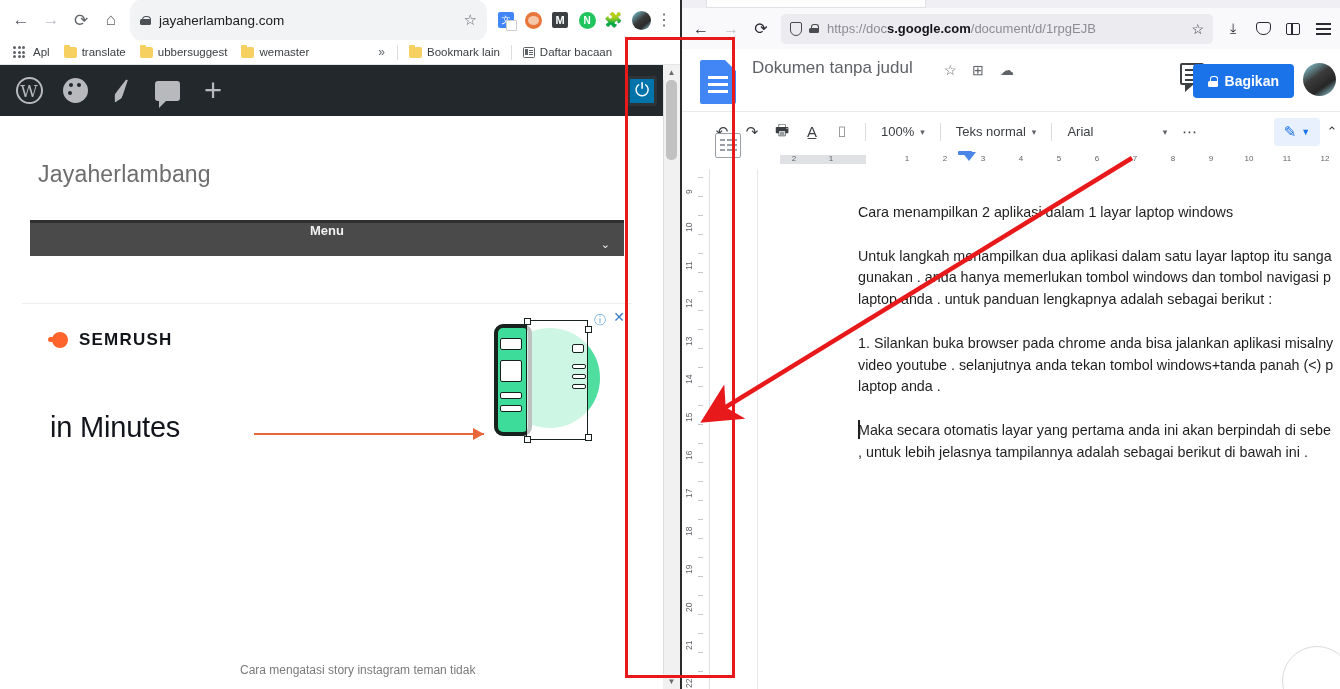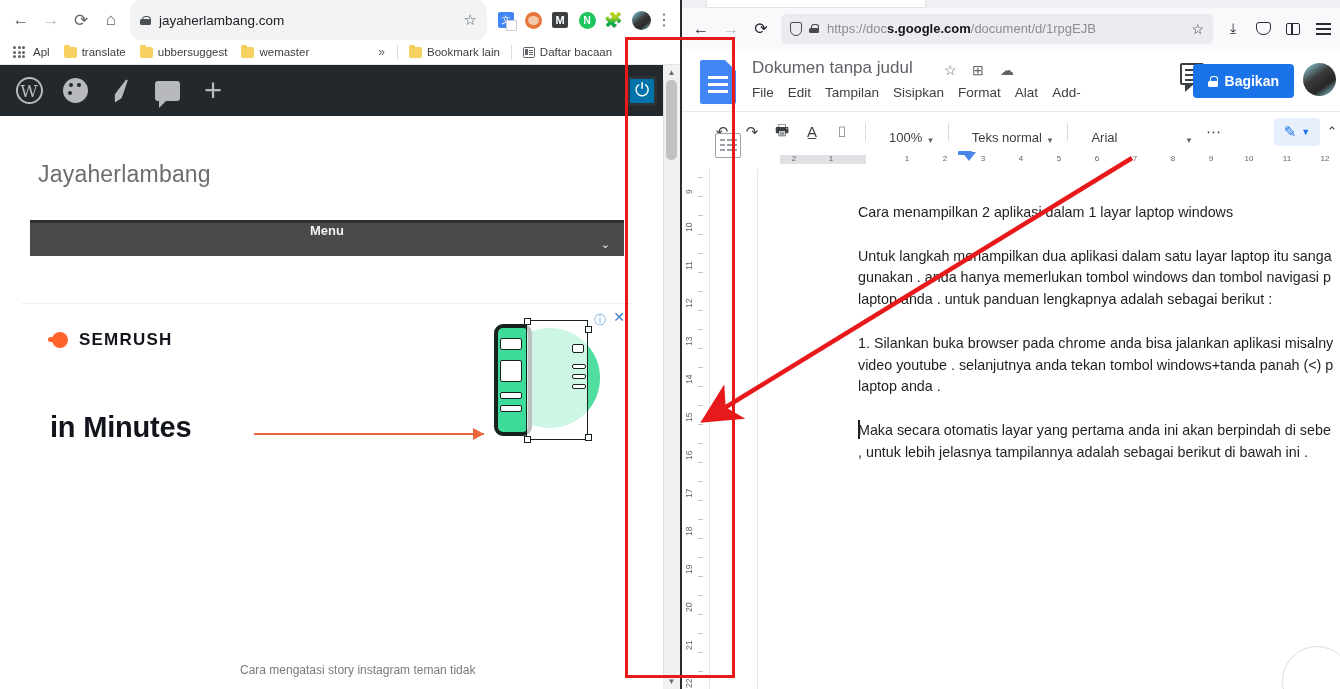--- a/index.html
+++ b/index.html
@@ -120,21 +120,21 @@
   .semrush-row { position: absolute; left: 26px; top: 26px; display: flex; align-items: center; gap: 9px; }
   .semrush-mark { width: 22px; height: 18px; position: relative; }
   .semrush-mark::before { content:""; position:absolute; left:4px; top:1px; width:16px; height:16px;
     background:#ff642d; border-radius:50%; }
   .semrush-mark::after { content:""; position:absolute; left:0; top:6px; width:9px; height:5px;
     background:#ff642d; border-radius:3px 0 0 3px; }
   .semrush-word { font-size: 17px; font-weight: bold; letter-spacing: 1.2px; color: #11141a; }
   .ad-h1 { position: absolute; left: 28px; top: 66px; font-size: 29px; color: #11141a;
     font-weight: 400; letter-spacing: -0.2px; }
   .ad-h2 { position: absolute; left: 28px; top: 107px; font-size: 29px; color: #11141a;
-    font-weight: bold; letter-spacing: -0.2px; }
+    font-weight: normal; letter-spacing: -0.2px; }
   .ad-arrow { position: absolute; left: 232px; top: 129px; width: 230px; height: 2px; background: #e8663a; }
   .ad-arrow::after { content:""; position:absolute; right:0; top:-5px; border-left:11px solid #e8663a;
     border-top: 6px solid transparent; border-bottom: 6px solid transparent; }
   .ad-img { position: absolute; right: 28px; top: 12px; width: 118px; height: 130px; }
   .ad-circle { position:absolute; left:14px; top:12px; width:100px; height:100px; border-radius:50%; background:#4fdda0; }
   .ad-dev { position:absolute; left:8px; top:8px; width:38px; height:112px; background:#3ddc9a;
     border:4px solid #17211d; border-radius:9px; }
   .ad-dev2 { position:absolute; left:40px; top:4px; width:62px; height:120px; border:1.6px solid #17211d;
     background: rgba(255,255,255,0.72); }
   .ad-bar { position:absolute; background:#fff; border:1.5px solid #17211d; border-radius:2px; }
@@ -199,22 +199,22 @@
   .gd-share-lock::before{content:"";position:absolute;left:2px;top:0;width:6px;height:5px;border:1.4px solid #fff;border-bottom:none;border-radius:3px 3px 0 0;}
   .gd-share-lock::after{content:"";position:absolute;left:0;bottom:0;width:10px;height:6px;background:#fff;border-radius:1.5px;}
   .gd-avatar { position: absolute; right: 6px; top: 14px; width: 33px; height: 33px; border-radius: 50%;
     background: linear-gradient(145deg,#8fdcea 0%,#3c3c3c 40%,#262626 68%,#9fe6f2 100%); }
 
   .gd-toolbar { position: absolute; left: 0; top: 62px; width: 660px; height: 40px; background: #fff;
     border-top: 1px solid #e8eaed; display: flex; align-items: center; padding-left: 26px; gap: 2px; }
   .tb-btn { width: 28px; height: 28px; display:flex;align-items:center;justify-content:center;
     color:#3c4043; font-size:15px; flex:0 0 auto;}
   .tb-sep { width: 1px; height: 18px; background: #dadce0; margin: 0 7px; flex:0 0 auto;}
-  .tb-select { display:flex; align-items:flex-end; gap:6px; font-size:13px; color:#3c4043;
-    padding: 0 6px; height:26px; white-space:nowrap; flex:0 0 auto;margin-left:8px;}
+  .tb-select { display:flex; align-items:center; gap:6px; font-size:13px; color:#3c4043;
+    padding: 0 6px; height:26px; white-space:nowrap; flex:0 0 auto;}
   .tb-caret { font-size: 9px; color: #5f6368; }
   .tb-pen { width: 46px; height: 28px; background: #e8f0fe; border-radius: 4px; display: flex;
     align-items: center; justify-content: center; gap: 5px; margin-left: auto; flex:0 0 auto;}
   .tb-pen .p { color: #1a73e8; font-size: 15px; }
   .tb-pen .c { color: #1a73e8; font-size: 9px; }
   .tb-chevup { color: #3c4043; font-size: 13px; width: 20px; text-align: center; flex:0 0 auto;}
 
   .gd-ruler-h { position: absolute; left: 0; top: 102px; width: 660px; height: 18px;
     background: #fff; }
   .ruler-h-inner { position: absolute; left: 98px; top: 0; right: 0; height: 18px; }
@@ -425,29 +425,20 @@
       <div class="gd-header">
         <div class="gd-logo">
           <i style="top:16px"></i>
             <i style="top:23px"></i>
             <i style="top:30px"></i>
         </div>
         <div class="gd-title">Dokumen tanpa judul</div>
         <div class="gd-hicon" style="left:262px">☆</div>
         <div class="gd-hicon" style="left:290px">⊞</div>
         <div class="gd-hicon" style="left:318px">☁</div>
-        <div class="gd-menu">
-          <span>File</span>
-          <span>Edit</span>
-          <span>Tampilan</span>
-          <span>Sisipkan</span>
-          <span>Format</span>
-          <span>Alat</span>
-          <span>Add-</span>
-        </div>
         <div class="gd-comment-btn">
           <i style="top:4px"></i>
             <i style="top:9px"></i>
             <i style="top:14px"></i>
         </div>
         <div class="gd-share">
           <span class="gd-share-lock"></span>
           <span>Bagikan</span>
         </div>
         <div class="gd-avatar"></div>

